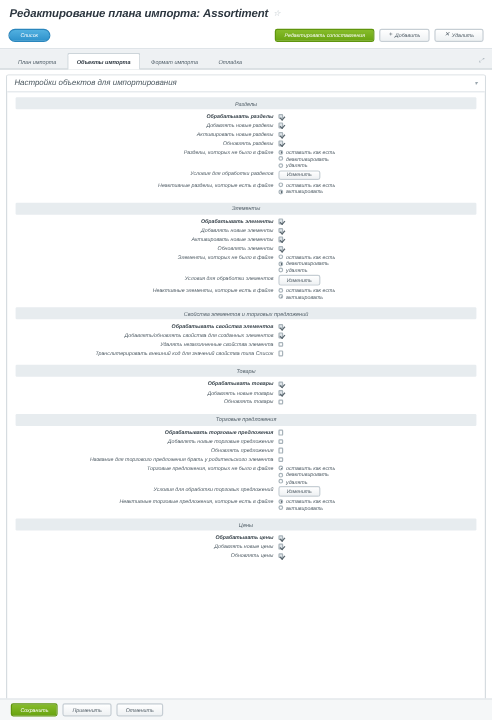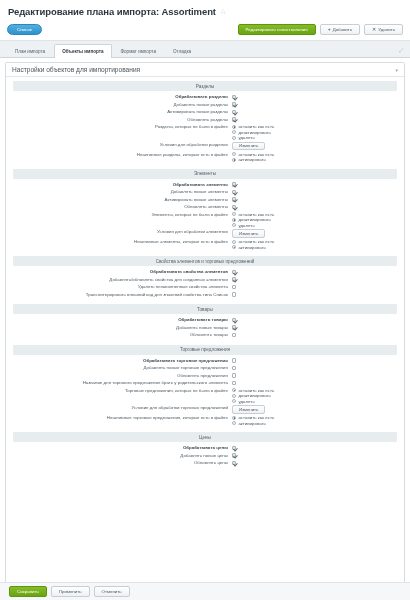--- a/index.html
+++ b/index.html
@@ -5,21 +5,21 @@
   * { box-sizing: border-box; }
   html, body {
     margin: 0; padding: 0;
     width: 410px; height: 600px;
     background: #ffffff;
     font-family: "Liberation Sans", sans-serif;
     font-size: 5px;
     color: #3f4b54;
     overflow: hidden;
   }
-  #app { width: 410px; height: 600px; position: relative; background: #fff; }
+  #app { width: 410px; height: 600px; position: relative; background: #fff; font-style: italic; }
 
   
   .page-title-row {
     padding: 6px 8px 2px 8px;
     display: flex; align-items: center; gap: 4px;
   }
   .page-title {
     font-size: 9.5px; font-weight: bold; color: #2d3740; letter-spacing: -0.1px;
   }
   .star-icon { font-size: 7px; color: #b9c2c8; line-height: 1; }

